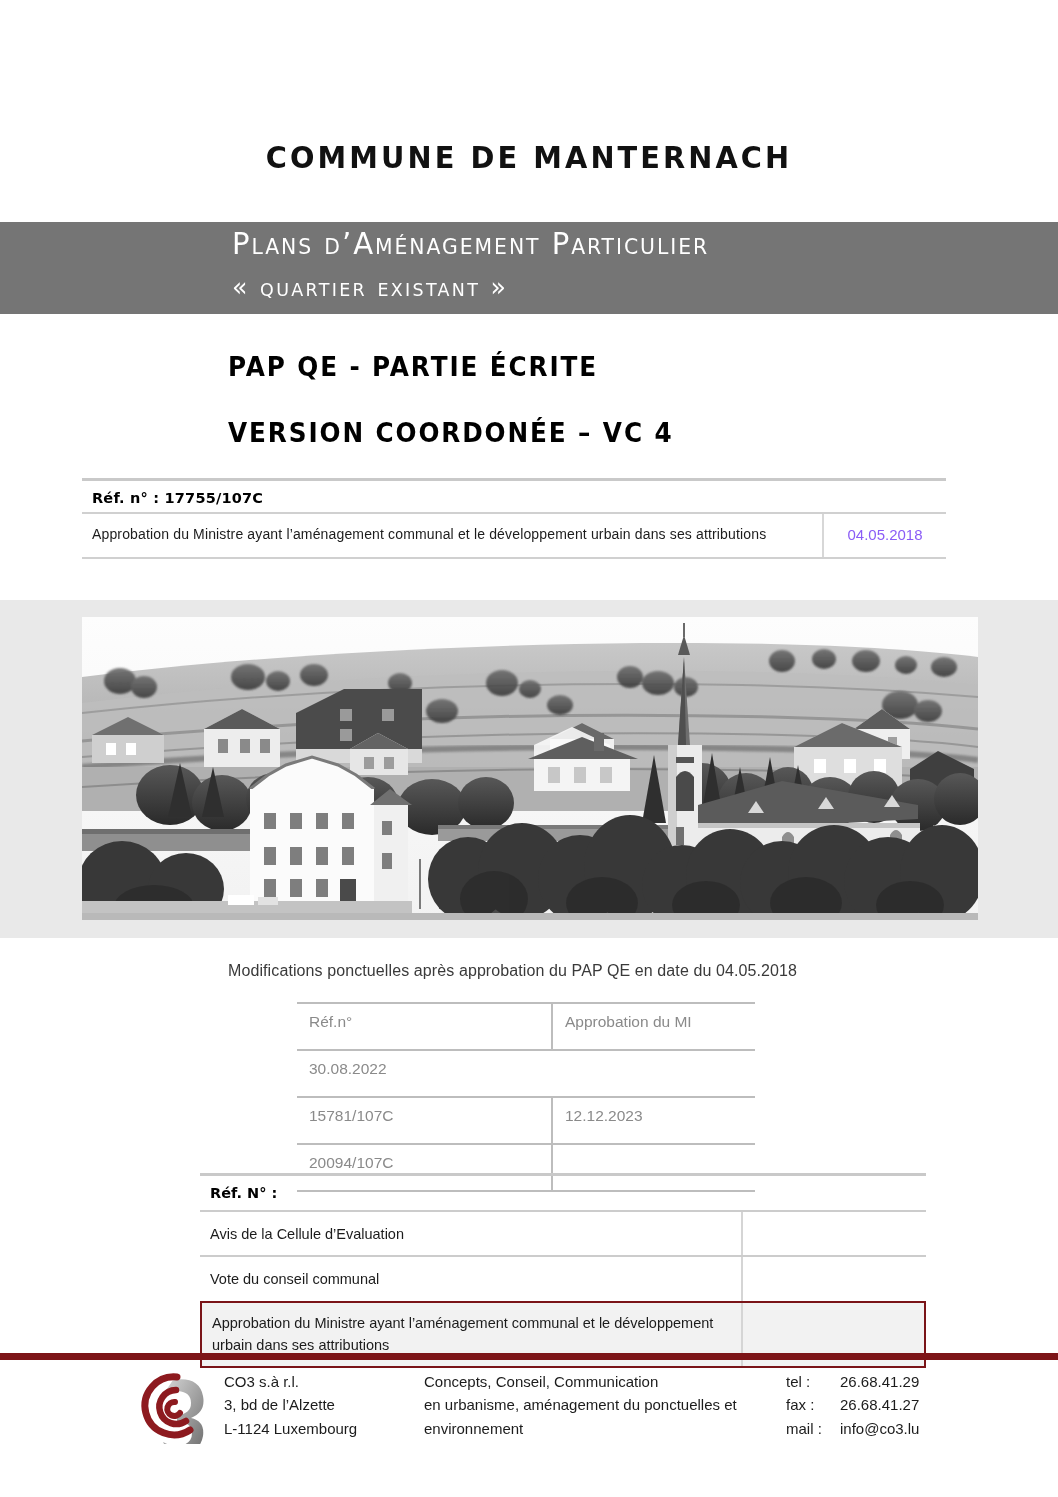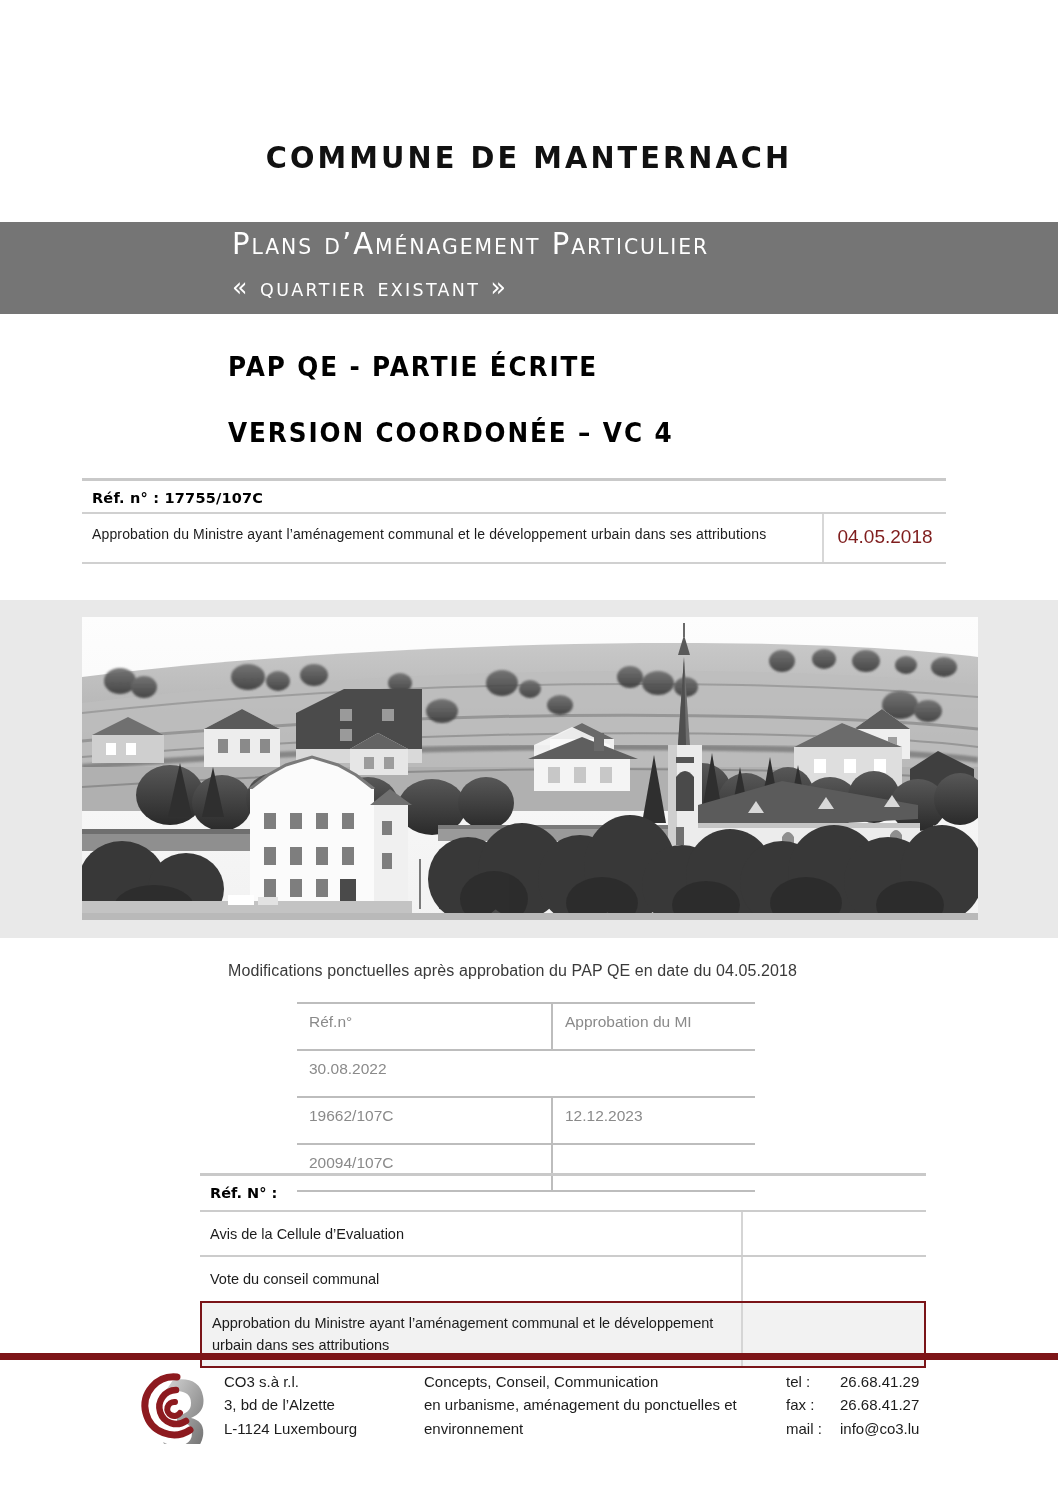--- a/index.html
+++ b/index.html
@@ -133,22 +133,22 @@
     font-size: 14px;
     color: #1c1c1c;
     letter-spacing: 0.15px;
     border-right: 2px solid #d7d7d7;
     box-sizing: border-box;
   }
   .refblock .approw .c2 {
     flex: 1 1 auto;
     padding: 12px 0 14px 0;
     text-align: center;
-    font-size: 19px;
-    color: #7f1d1d;
+    font-size: 15px;
+    color: #8b5cf6;
   }
 
   
   .photo-band {
     position: absolute;
     left: 0;
     top: 600px;
     width: 1058px;
     height: 338px;
     background: #e9e9e9;
@@ -570,21 +570,21 @@
   <div class="mrow">
     <div class="mcell c1">Réf.n°</div>
     <div class="mcell c2">Approbation du MI</div>
   </div>
   <div class="mrule"></div>
   <div class="mrow">
     <div class="mcell c2">30.08.2022</div>
   </div>
   <div class="mrule"></div>
   <div class="mrow">
-    <div class="mcell c1">19662/107C</div>
+    <div class="mcell c1">15781/107C</div>
     <div class="mcell c2">12.12.2023</div>
   </div>
   <div class="mrule"></div>
   <div class="mrow">
     <div class="mcell c1">20094/107C</div>
     <div class="mcell c2"></div>
   </div>
   <div class="mrule"></div>
 </div>
 

